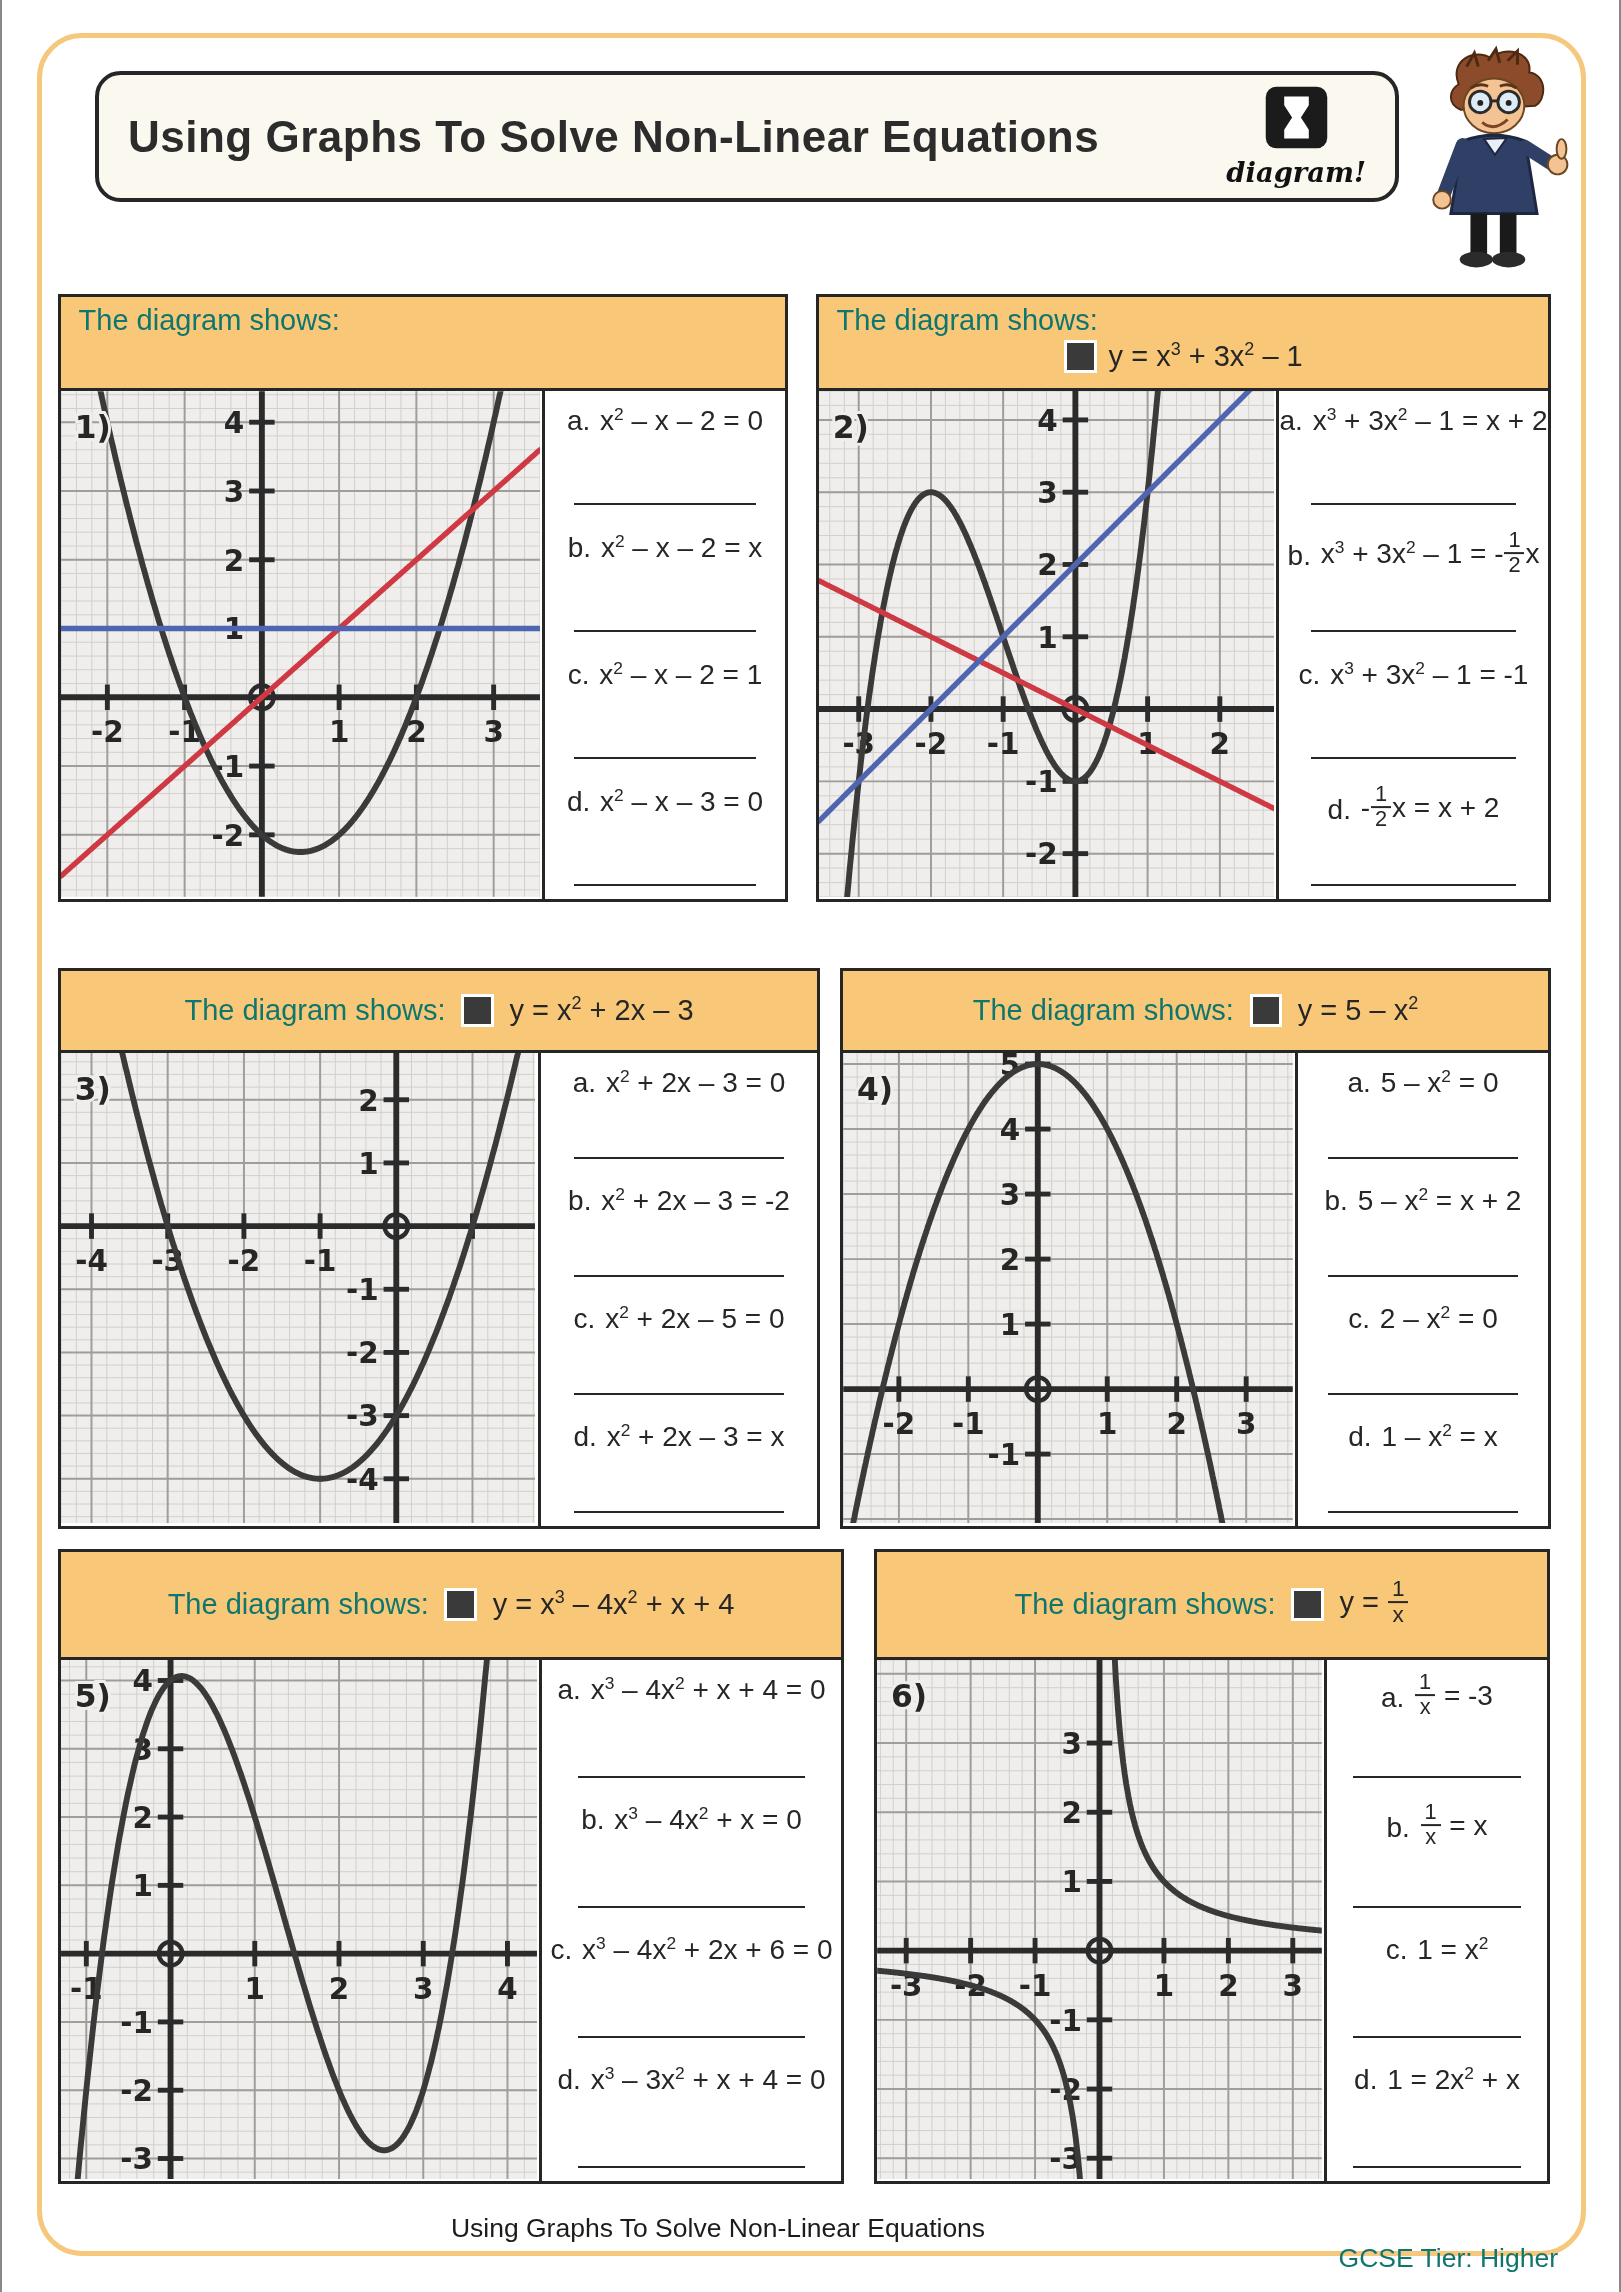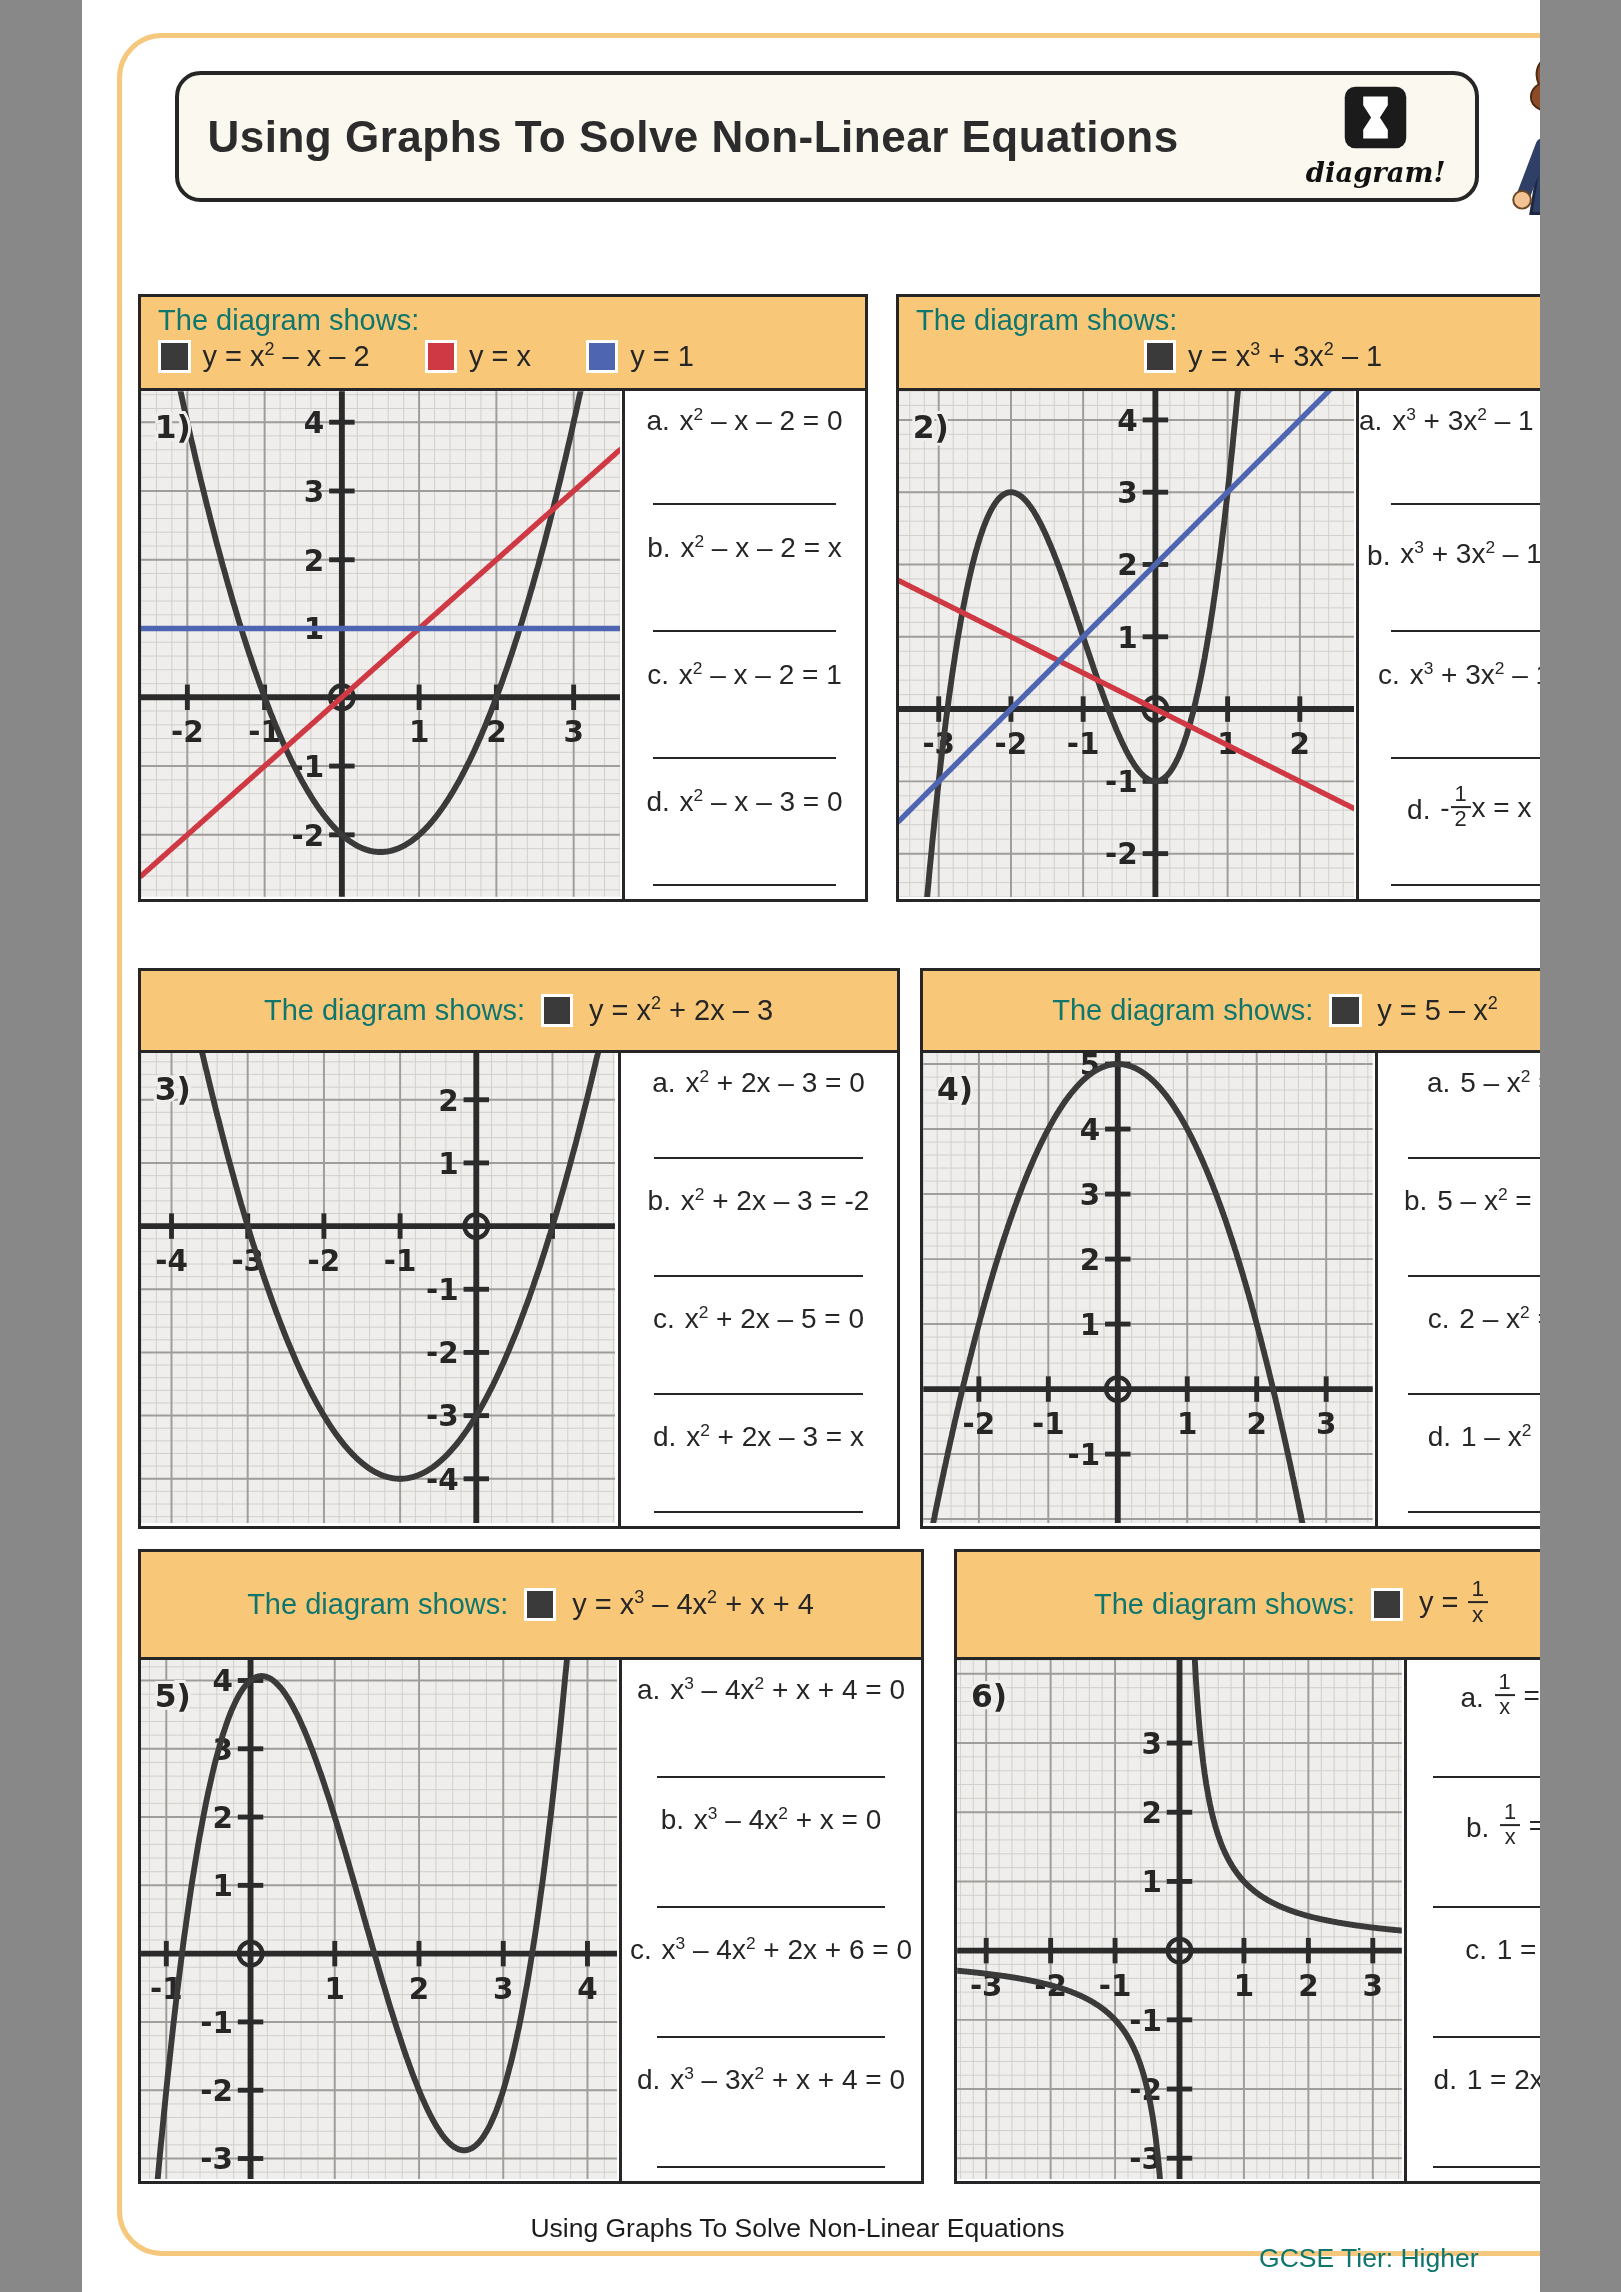--- a/index.html
+++ b/index.html
@@ -1,16 +1,16 @@
 <!DOCTYPE html>
 <html><head>
 <meta charset="utf-8">
 <style>
   html,body{margin:0;padding:0;background:#888;}
-  #page{position:relative;width:1458px;height:2293px;background:#ffffff;
+  #page{position:relative;width:1617px;height:2293px;background:#ffffff;
         font-family:"Liberation Sans",sans-serif;overflow:hidden;margin:0 auto;}
   .page-border{position:absolute;left:35px;top:33px;width:1539px;height:2213px;
         border:5.9px solid #F5C87D;border-radius:45px;}
   
   .title-box{position:absolute;left:93px;top:71px;width:1304px;height:131px;
         background:#FBF8EF;border:4.9px solid #262626;border-radius:25.5px;
         display:flex;align-items:center;padding:0 29px;box-sizing:border-box;}
   .title-box h1{font-size:44px;font-weight:bold;color:#2c2c2c;margin:0;letter-spacing:0.5px;}
   .logo{margin-left:auto;display:flex;flex-direction:column;align-items:center;gap:2px;}
   .logo-text{font-family:"DejaVu Serif",serif;font-style:italic;font-weight:bold;
@@ -96,34 +96,20 @@
       <rect x="104" y="172" width="17" height="42" fill="#1A1A1A"></rect>
       <ellipse cx="80" cy="219" rx="17" ry="8" fill="#2b2b2b"></ellipse>
       <ellipse cx="113" cy="219" rx="17" ry="8" fill="#2b2b2b"></ellipse>
     </svg>
   </span>
 
 
   <section class="panel" style="left:56px;top:294px;width:730px;height:608px;">
     <header class="legend two" style="height:94px;">
       <div class="legend-title">The diagram shows:</div>
-      <div class="legend-items">
-        <span class="legend-item">
-            <i class="swatch" style="background-color: rgb(58, 58, 58);"></i>
-            <span>y = x<sup>2</sup> – x – 2</span>
-          </span>
-        <span class="legend-item">
-            <i class="swatch" style="background-color: rgb(206, 57, 68);"></i>
-            <span>y = x</span>
-          </span>
-        <span class="legend-item">
-            <i class="swatch" style="background-color: rgb(78, 102, 178);"></i>
-            <span>y = 1</span>
-          </span>
-      </div>
     </header>
     <div class="panel-body">
       <div class="graph">
           <svg width="479" height="506" style="display:block" viewBox="0 0 489 516">
             <rect x="0" y="0" width="489" height="516" fill="#EFEEEC"></rect>
             <line x1="0.0" y1="0" x2="0.0" y2="516" stroke="#D0CFCB" stroke-width="1"></line>
             <line x1="15.8" y1="0" x2="15.8" y2="516" stroke="#D0CFCB" stroke-width="1"></line>
             <line x1="31.5" y1="0" x2="31.5" y2="516" stroke="#D0CFCB" stroke-width="1"></line>
             <line x1="47.3" y1="0" x2="47.3" y2="516" stroke="#D0CFCB" stroke-width="1"></line>
             <line x1="63.1" y1="0" x2="63.1" y2="516" stroke="#D0CFCB" stroke-width="1"></line>

